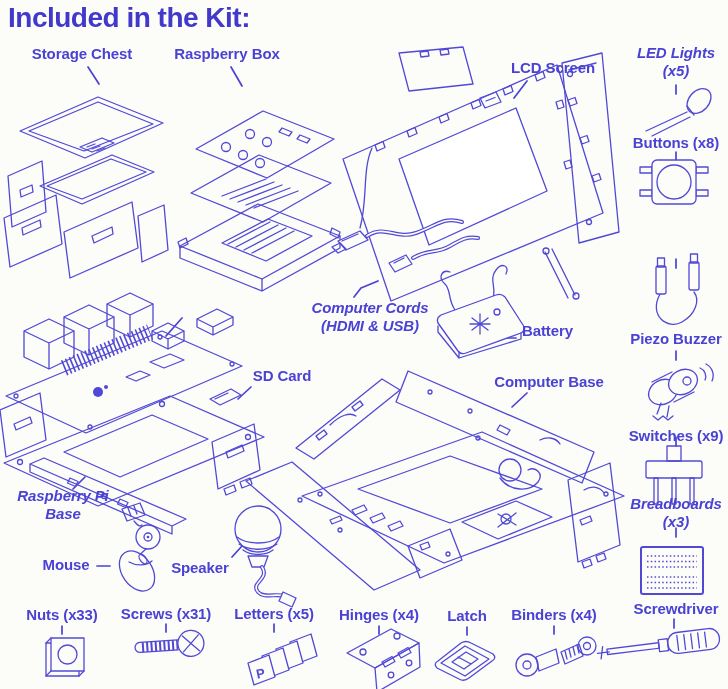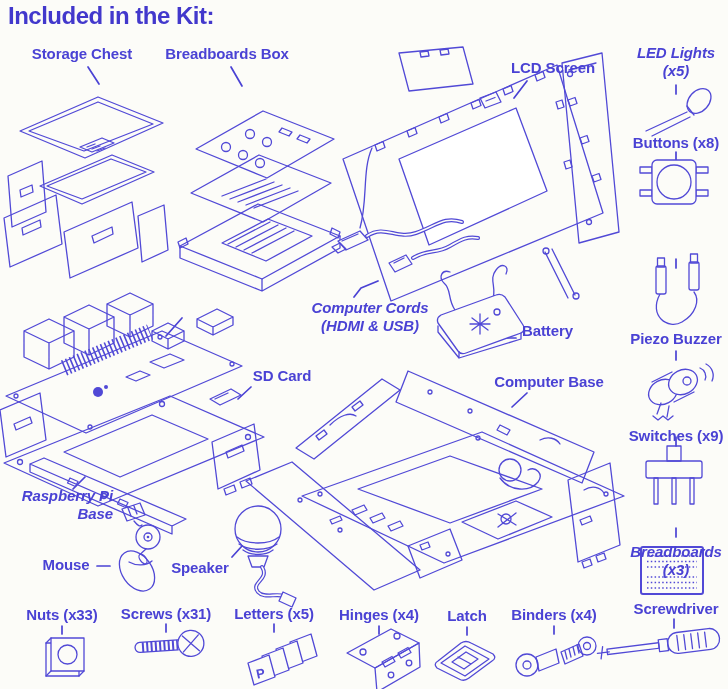--- a/index.html
+++ b/index.html
@@ -1,21 +1,21 @@
 <!DOCTYPE html>
 <html style="--background: #fcfcf8; --title-text: #4238cc; --label-text: #4a42d4; --line-art: #5149d6;"><head>
 <meta charset="utf-8">
 <style>
   :root{
     --background:#fcfcf8; --title-text:#4238cc; --label-text:#4a42d4; --line-art:#5149d6;
   }
   html,body{margin:0;padding:0;background:var(--background);}
   .stage{position:relative;width:728px;height:689px;background:var(--background);
          font-family:"Liberation Sans",sans-serif;overflow:hidden;}
-  .title{position:absolute;left:8px;top:2px;font-size:24px;font-weight:bold;
+  .title{position:absolute;left:8px;top:2px;font-size:28px;font-weight:bold;
          letter-spacing:-0.5px;color:var(--title-text);}
   .lbl{position:absolute;color:var(--label-text);font-weight:bold;font-size:15px;
        line-height:1.18;letter-spacing:-0.1px;}
   .c{text-align:center;font-style:italic;}
   .nw{white-space:nowrap;transform:translateX(-50%);}
   #art{position:absolute;left:0;top:0;}
   #art *{stroke:var(--line-art);fill:none;stroke-width:1.3;stroke-linejoin:round;stroke-linecap:round;}
   #art .f{fill:var(--line-art);stroke:none;}
   #art .w{fill:#ffffff;}
   #art .occl{fill:var(--background);}
@@ -323,32 +323,32 @@
     <path d="M561,652 L579,644 L583,656 L565,664 Z"></path>
     <path d="M565,651 L567,659 M569,649 L571,657 M573,647 L575,655 M577,645 L579,653"></path>
     <circle cx="587" cy="646" r="9"></circle>
         <circle cx="587" cy="646" r="3.5"></circle>
   </g>
 </svg>
 
 <div class="title">Included in the Kit:</div>
 
 <div class="lbl nw" style="left:82px;top:45px;">Storage Chest</div>
-<div class="lbl nw" style="left:227px;top:45px;">Breadboards Box</div>
+<div class="lbl nw" style="left:227px;top:45px;">Raspberry Box</div>
 <div class="lbl nw" style="left:553px;top:59px;">LCD Screen</div>
 <div class="lbl c" style="left:630px;top:44px;width:92px;">LED Lights (x5)</div>
 <div class="lbl nw" style="left:676px;top:134px;">Buttons (x8)</div>
 <div class="lbl c" style="left:310px;top:299px;width:120px;">Computer Cords (HDMI &amp; USB)</div>
 <div class="lbl" style="left:522px;top:322px;white-space:nowrap;">Battery</div>
 <div class="lbl nw" style="left:282px;top:367px;">SD Card</div>
 <div class="lbl nw" style="left:549px;top:373px;">Computer Base</div>
 <div class="lbl nw" style="left:676px;top:330px;">Piezo Buzzer</div>
 <div class="lbl nw" style="left:676px;top:415px;margin-top:12px;">Switches (x9)</div>
-<div class="lbl c" style="left:625px;top:495px;width:102px;margin-top:48px;">Breadboards (x3)</div>
-<div class="lbl c" style="left:13px;top:487px;width:100px;text-align:right;">Raspberry Pi Base</div>
+<div class="lbl c" style="left:625px;top:495px;width:102px;">Breadboards (x3)</div>
+<div class="lbl c" style="left:13px;top:487px;width:100px;">Raspberry Pi Base</div>
 <div class="lbl nw" style="left:66px;top:556px;">Mouse</div>
 <div class="lbl nw" style="left:200px;top:559px;">Speaker</div>
 <div class="lbl nw" style="left:62px;top:606px;">Nuts (x33)</div>
 <div class="lbl nw" style="left:166px;top:605px;text-align:center;">Screws (x31)</div>
 <div class="lbl nw" style="left:274px;top:605px;">Letters (x5)</div>
 <div class="lbl nw" style="left:379px;top:606px;text-align:right;">Hinges (x4)</div>
 <div class="lbl nw" style="left:467px;top:607px;">Latch</div>
 <div class="lbl nw" style="left:554px;top:606px;">Binders (x4)</div>
 <div class="lbl nw" style="left:676px;top:600px;">Screwdriver</div>
 

